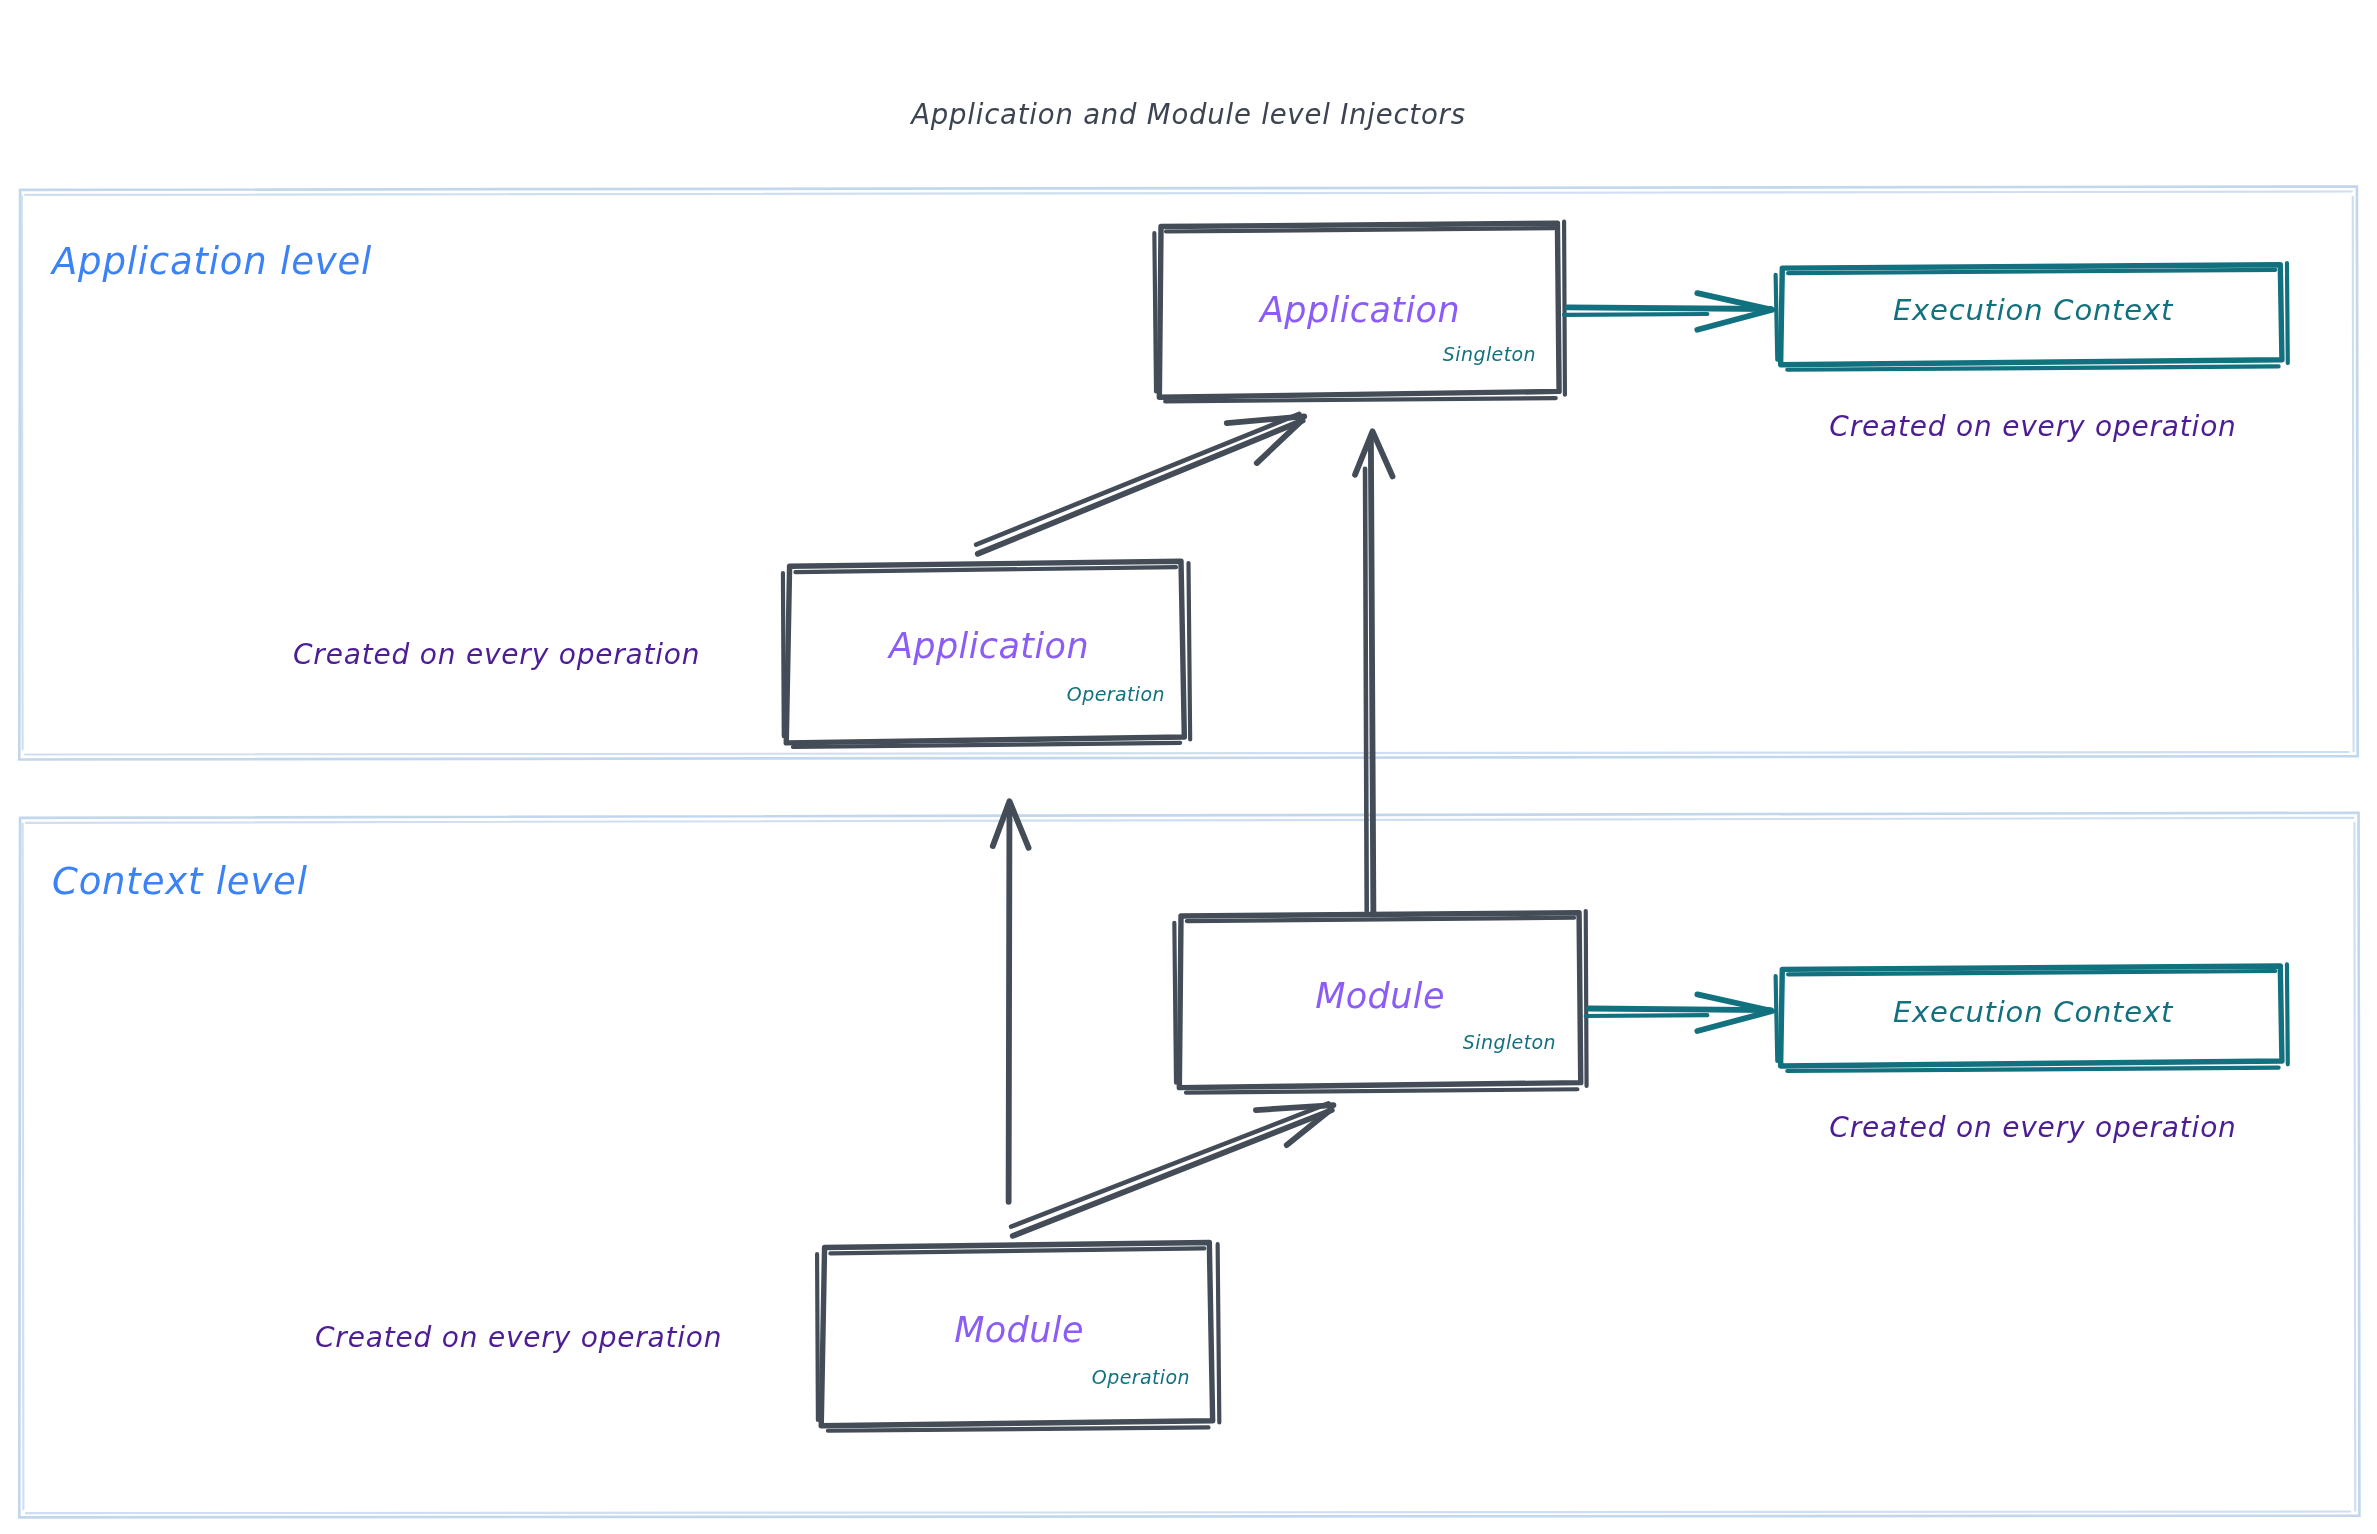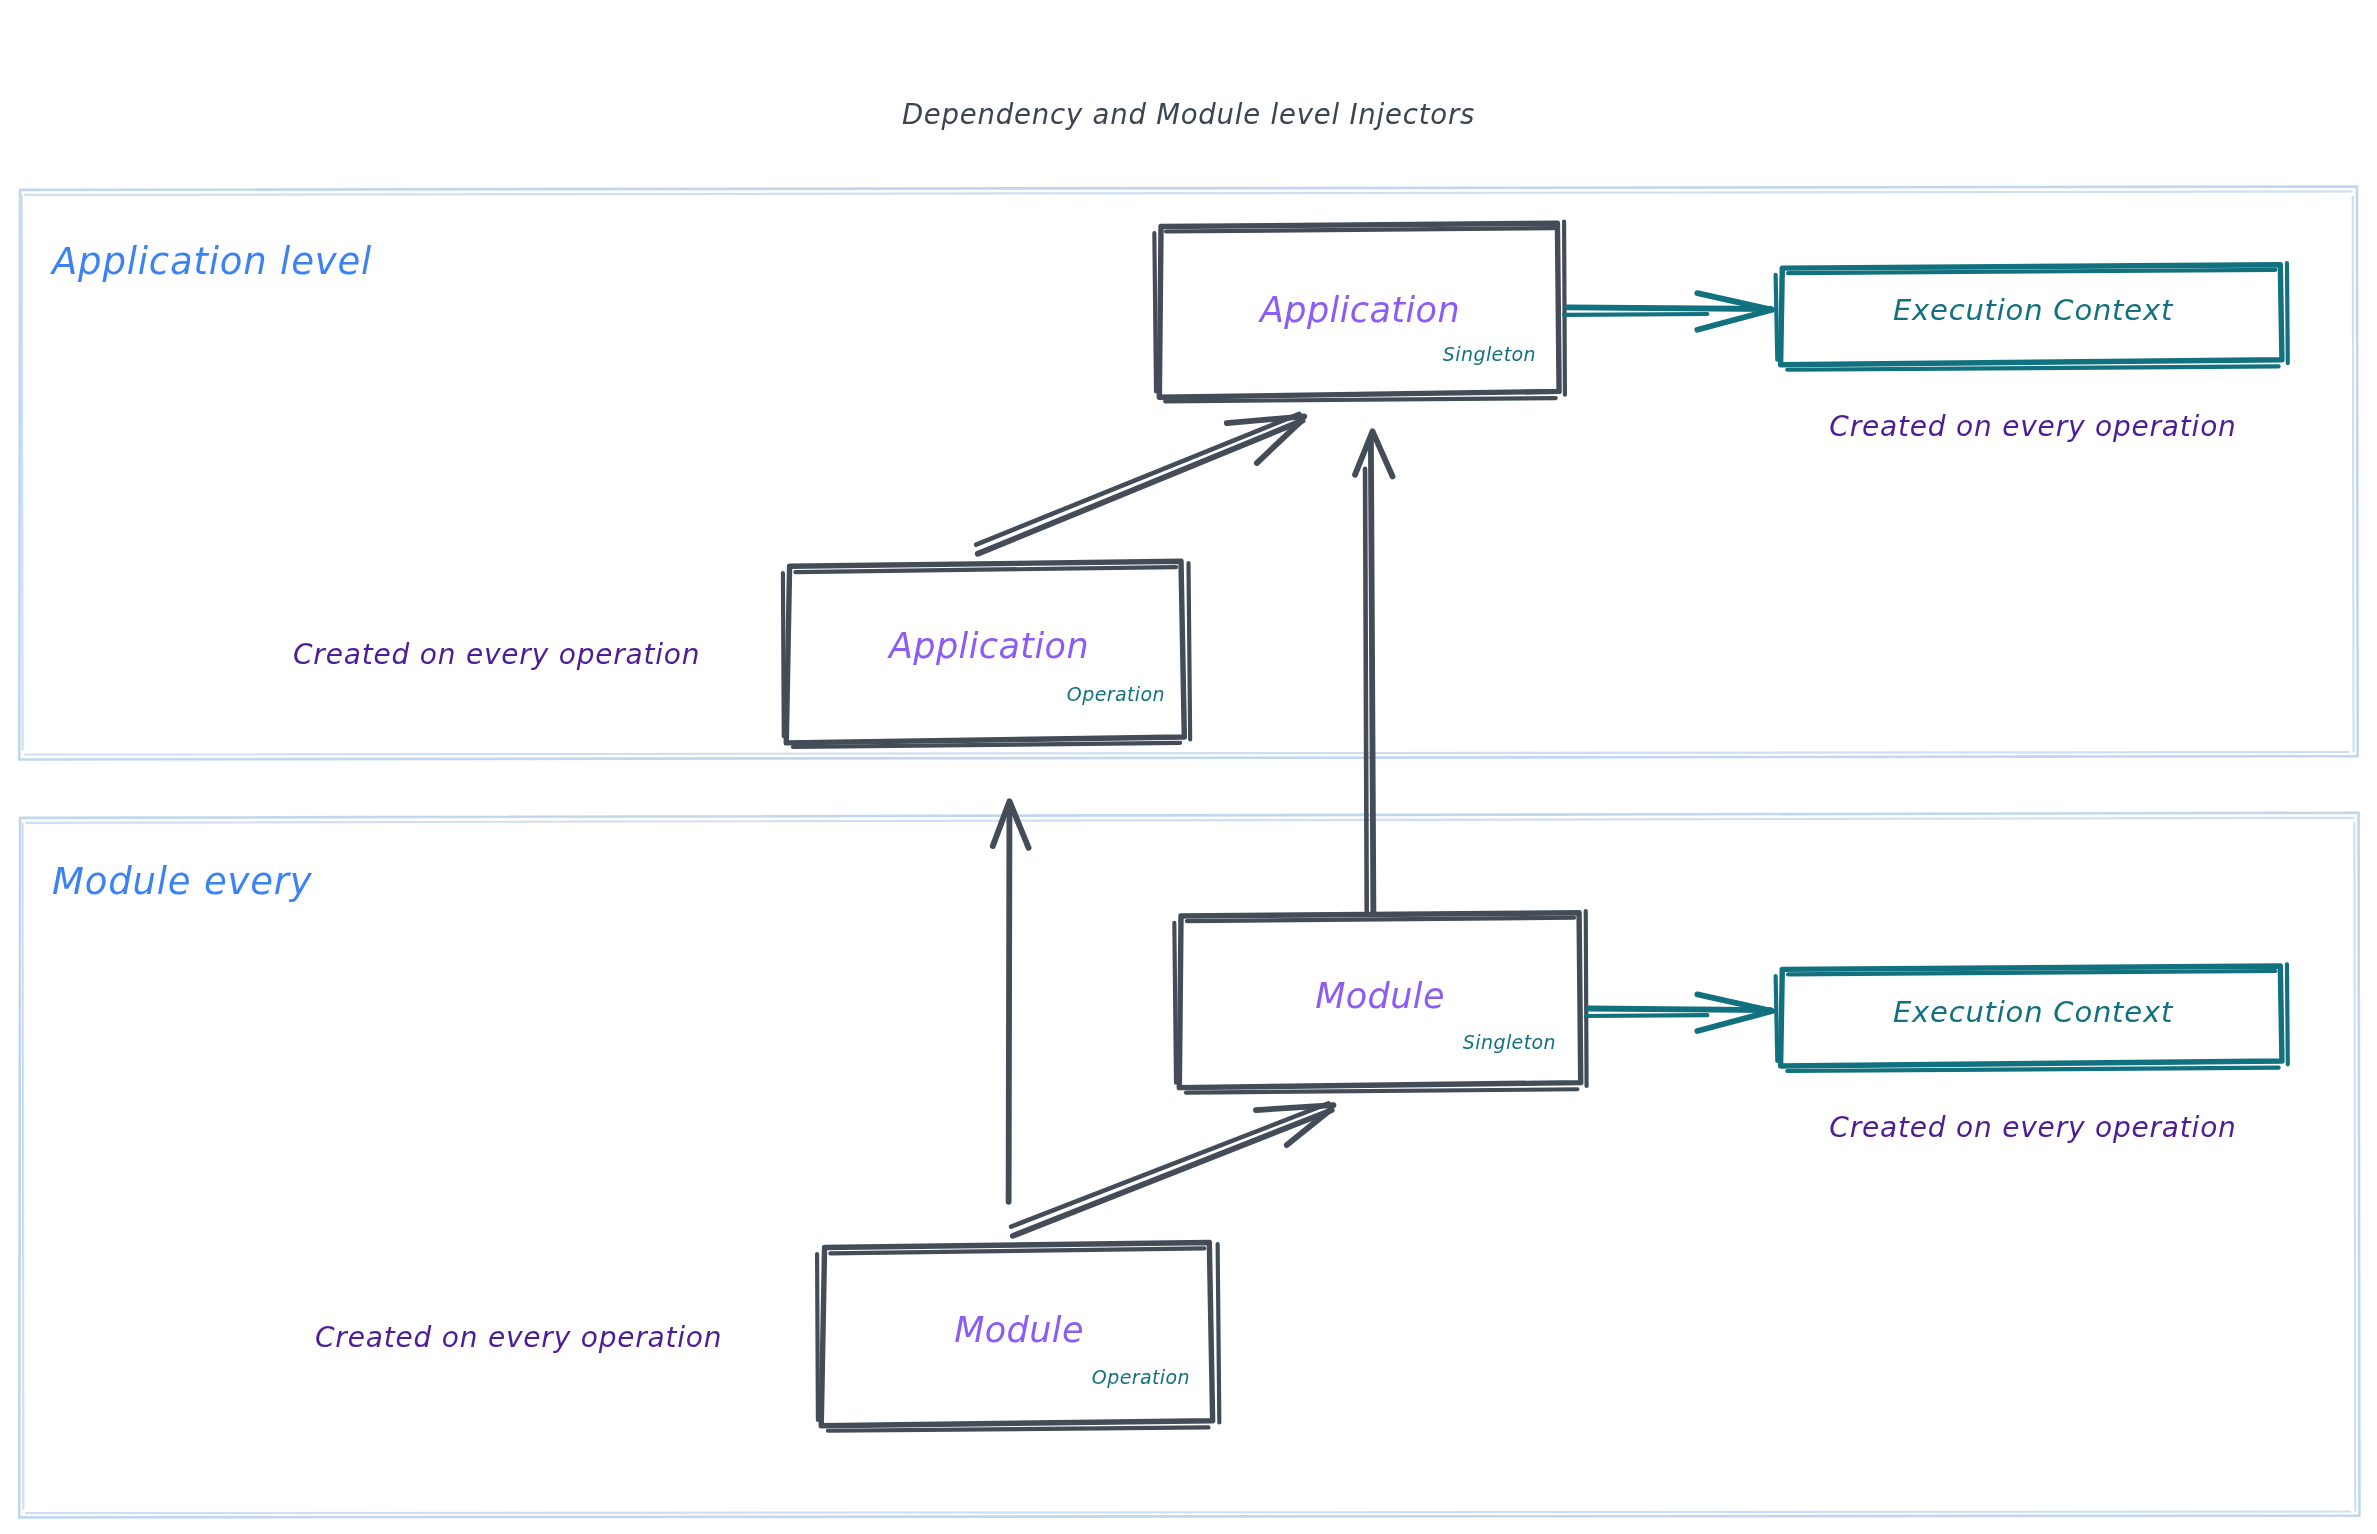--- a/index.html
+++ b/index.html
@@ -166,24 +166,24 @@
       <path class="ar" d="M1597,1333 L1545,1375"></path>
     </g>
 
     <g>
       <path class="tar" d="M1908,1211 L2126,1213"></path>
       <path class="tar2" d="M1904,1220 L2050,1219"></path>
       <path class="tar" d="M2038,1194 L2128,1214 L2038,1238"></path>
     </g>
   </svg>
 
-  <div class="txt subtitle" style="left:0; top:98px; width:2377px; text-align:center;">Dependency and Module level Injectors</div>
+  <div class="txt subtitle" style="left:0; top:98px; width:2377px; text-align:center;">Application and Module level Injectors</div>
 
   <div class="txt panel-label" style="left:52px; top:240px;">Application level</div>
-  <div class="txt panel-label" style="left:52px; top:860px;">Module every</div>
+  <div class="txt panel-label" style="left:52px; top:860px;">Context level</div>
 
   <div class="txt node-title" style="left:1161px; top:290px; width:398px; text-align:center;">Application</div>
   <div class="txt node-scope" style="left:1161px; top:343px; width:375px; text-align:right;">Singleton</div>
   <div class="hit" style="left:1155px; top:222px; width:417px; height:182px;"></div>
 
   <div class="txt node-title" style="left:790px; top:626px; width:398px; text-align:center;">Application</div>
   <div class="txt node-scope" style="left:790px; top:683px; width:375px; text-align:right;">Operation</div>
   <div class="txt caption" style="left:293px; top:638px;">Created on every operation</div>
   <div class="hit" style="left:783px; top:560px; width:410px; height:190px;"></div>
 

